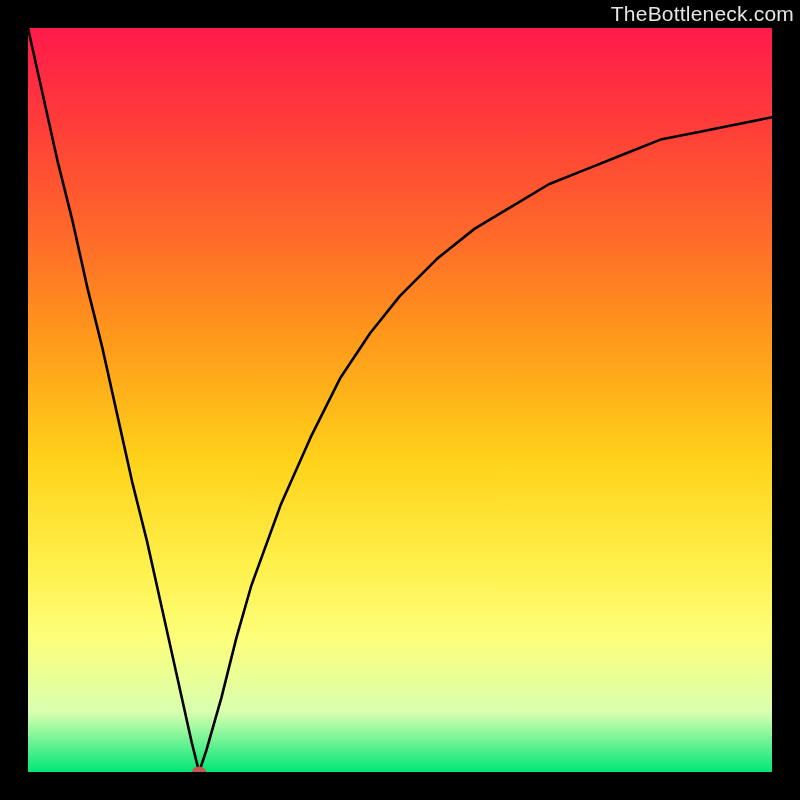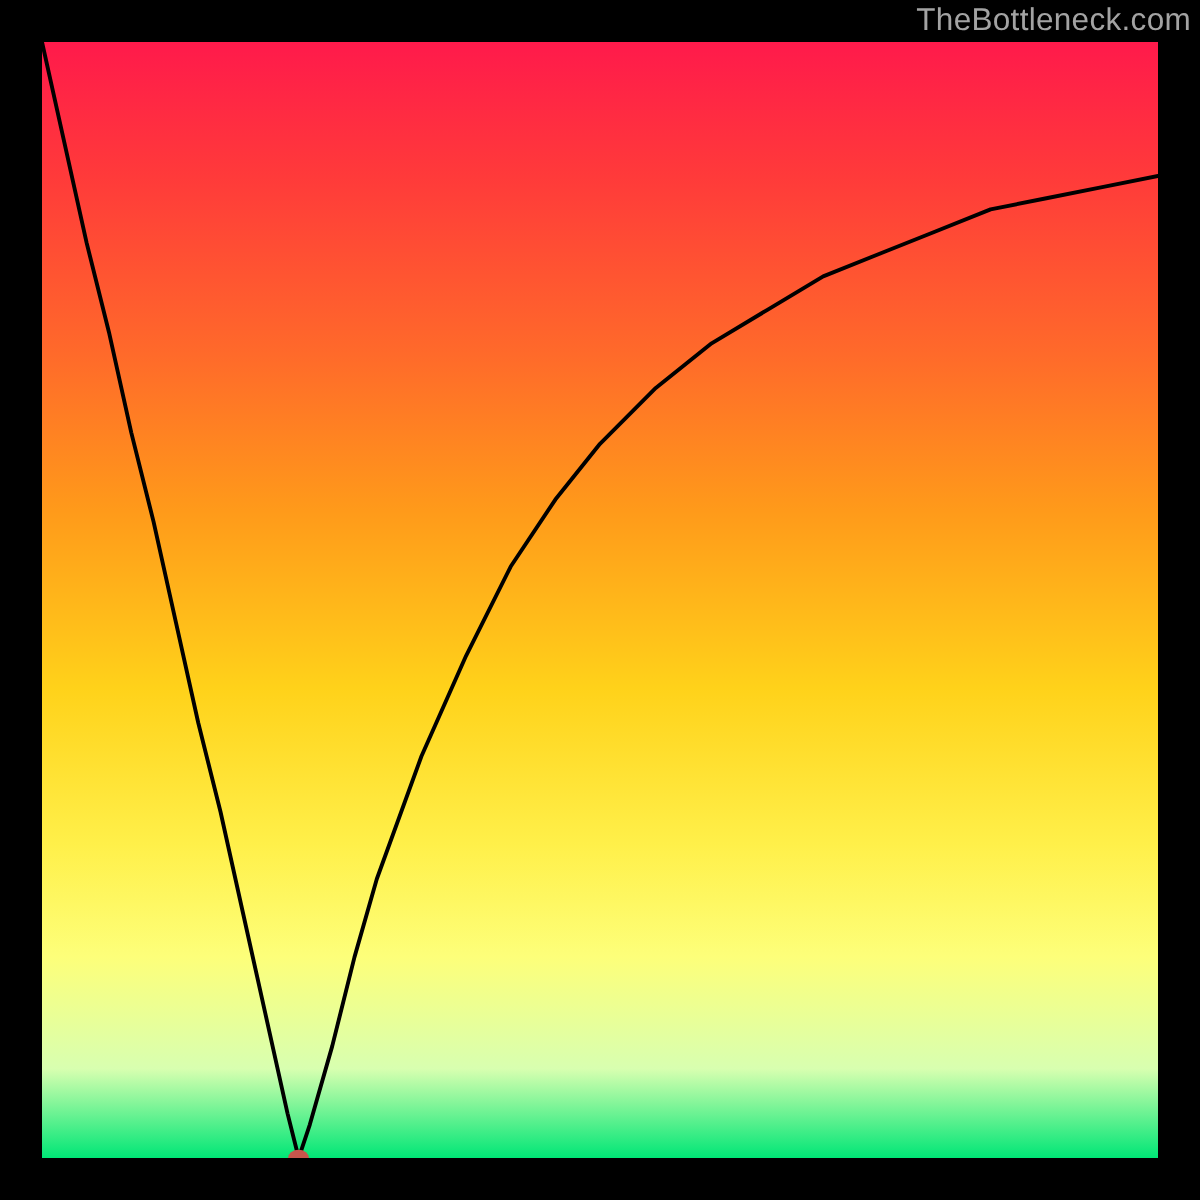--- a/index.html
+++ b/index.html
@@ -43,21 +43,21 @@
     width: 14px;
     height: 11px;
     border-radius: 50%;
     background: #c7564c;
     transform: translate(-50%, -50%);
   }
   .watermark {
     position: absolute;
     top: 2px;
     right: 6px;
-    color: #a3a3a3;
+    color: #e5e5e5;
     font-size: 21px;
     letter-spacing: 0.2px;
     user-select: none;
   }
 </style>
 </head>
 <body>
 
 <div class="frame">
   <div class="watermark">TheBottleneck.com</div>

